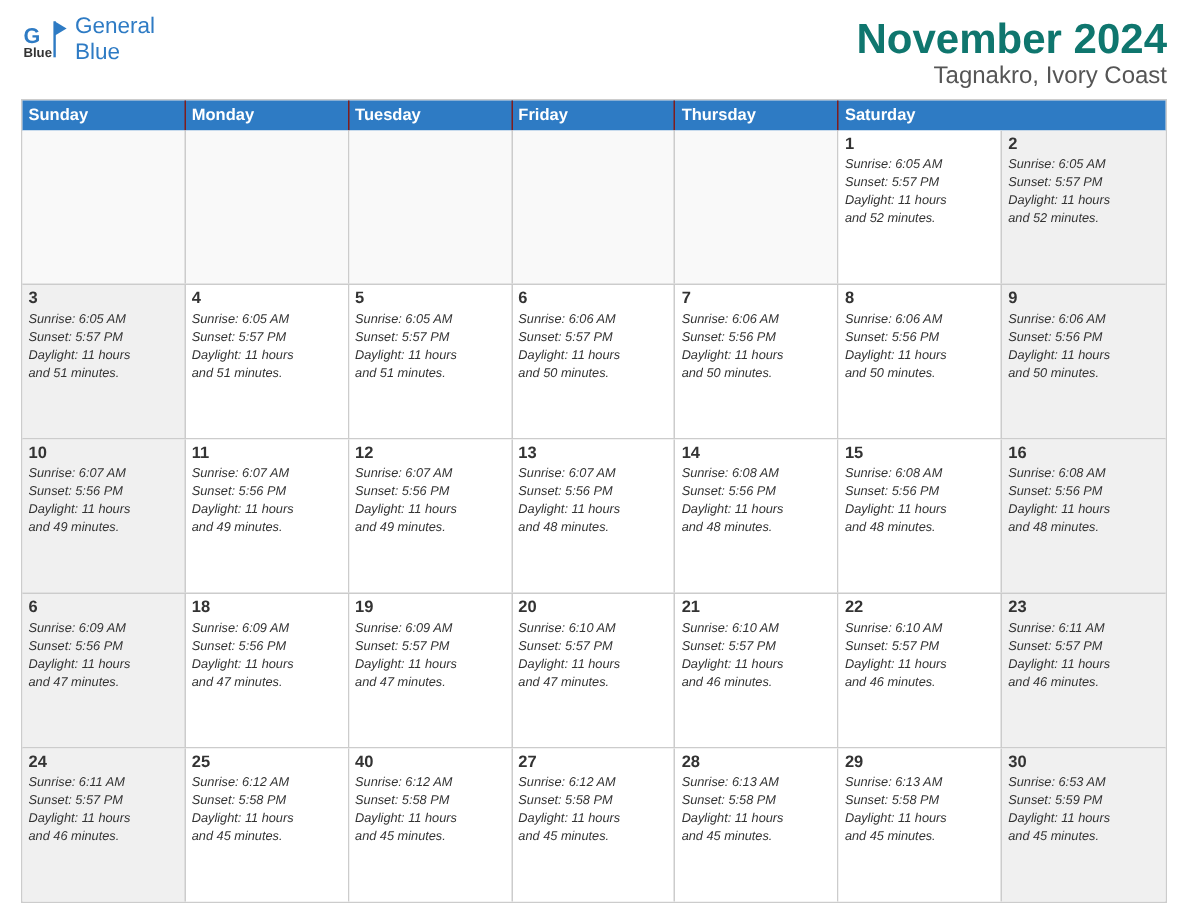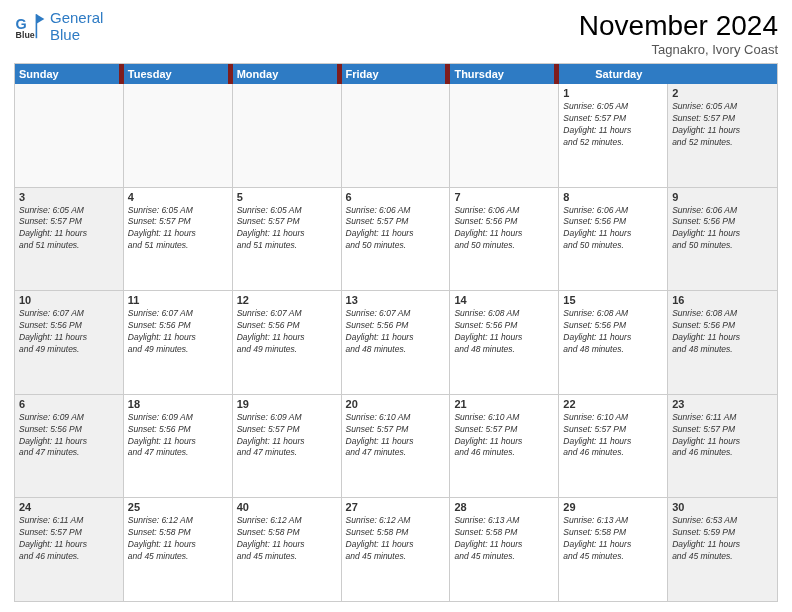--- a/index.html
+++ b/index.html
@@ -39,47 +39,47 @@
     }
     .logo-icon {
       width: 32px;
       height: 32px;
     }
     .title-block {
       text-align: right;
     }
     .month-title {
       font-size: 28px;
-      font-weight: normal;
-      color: #000000;
+      font-weight: bold;
+      color: #0f766e;
     }
     .location {
-      font-size: 13px;
+      font-size: 16px;
       color: #555;
     }
     .calendar {
       flex: 1;
       display: flex;
       flex-direction: column;
       border: 1px solid #ccc;
     }
     .cal-header {
       display: grid;
       grid-template-columns: repeat(7, 1fr);
       background: #2e7bc4;
     }
     .cal-header-cell {
       color: #fff;
       font-size: 11px;
       font-weight: bold;
       padding: 4px 4px;
       text-align: left;
-      border-right: 5px solid #7f1d1d;
-    }
-    .cal-header-cell:last-child { border-right: none; margin-left: 32px; }
+      border-right: 1px solid #7f1d1d;
+    }
+    .cal-header-cell:last-child { border-right: none; }
     .cal-body {
       flex: 1;
       display: flex;
       flex-direction: column;
     }
     .cal-row {
       display: grid;
       grid-template-columns: repeat(7, 1fr);
       flex: 1;
       border-top: 1px solid #ccc;
@@ -130,22 +130,22 @@
     </div>
     <div class="title-block">
       <div class="month-title">November 2024</div>
       <div class="location">Tagnakro, Ivory Coast</div>
     </div>
   </div>
 
   <div class="calendar">
     <div class="cal-header">
     <div class="cal-header-cell">Sunday</div>
+        <div class="cal-header-cell">Monday</div>
         <div class="cal-header-cell">Tuesday</div>
-        <div class="cal-header-cell">Monday</div>
         <div class="cal-header-cell">Friday</div>
         <div class="cal-header-cell">Thursday</div>
         <div class="cal-header-cell">Saturday</div>
       </div>
     <div class="cal-body">
     <div class="cal-row">
           <div class="cal-cell empty"></div>
           <div class="cal-cell empty"></div>
           <div class="cal-cell empty"></div>
           <div class="cal-cell empty"></div>

